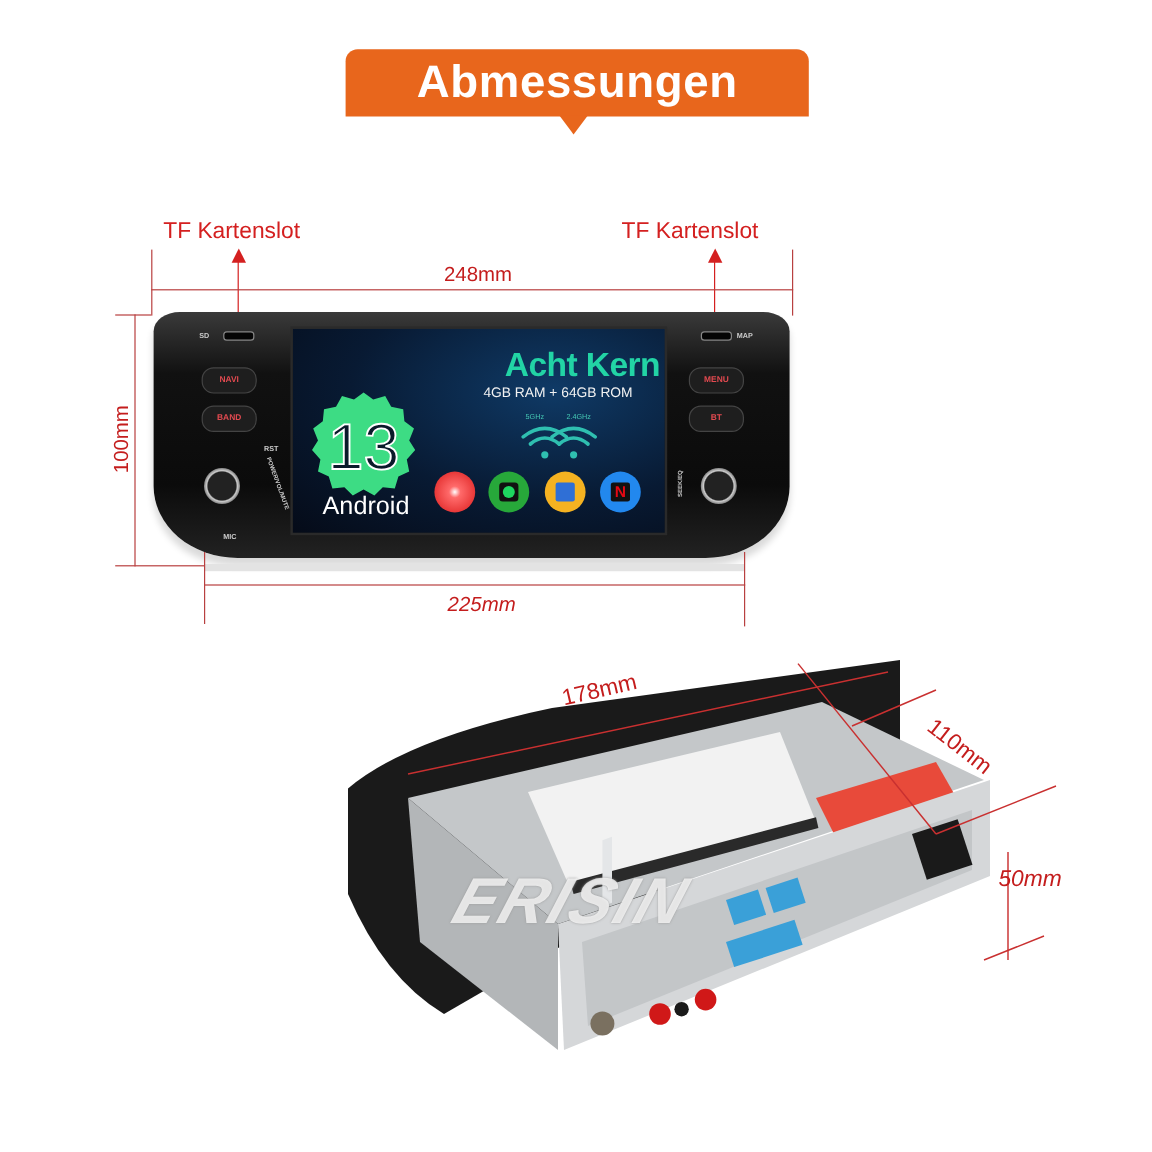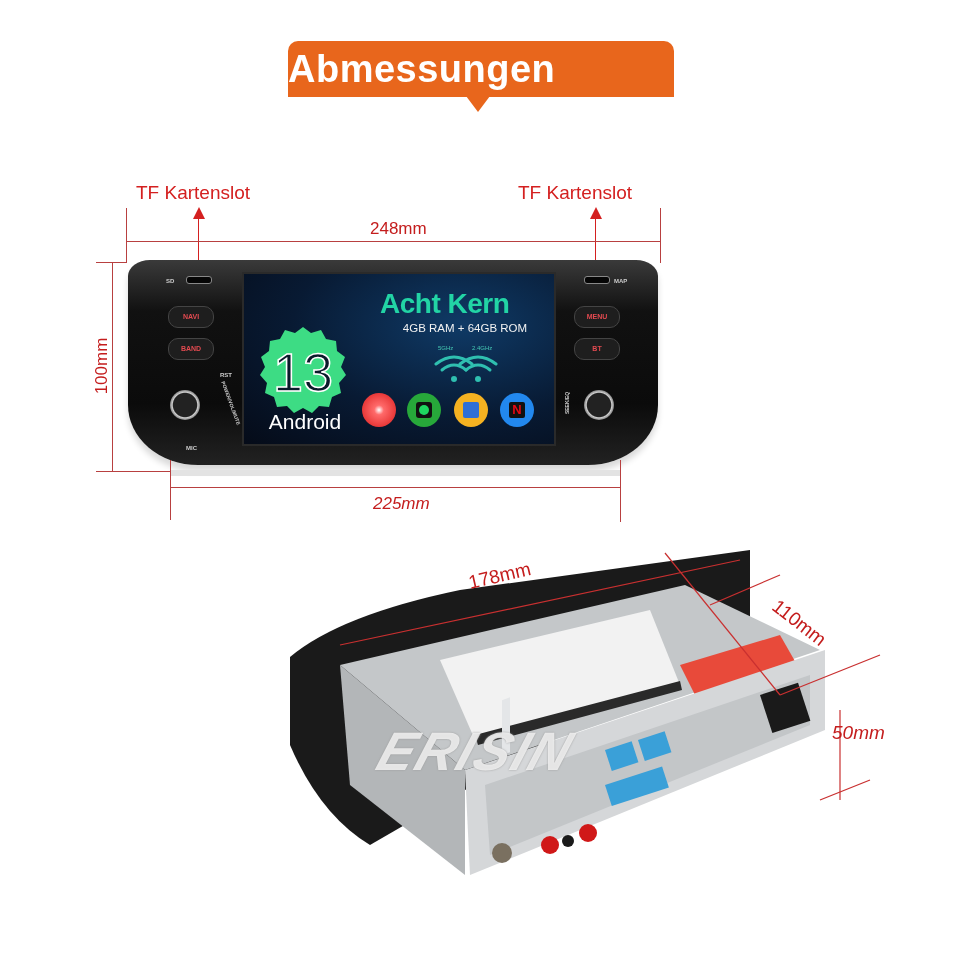--- a/index.html
+++ b/index.html
@@ -2,31 +2,31 @@
 <html><head>
 <meta charset="utf-8">
 <style>
   html, body { margin:0; padding:0; background:#ffffff; }
   body { width:960px; height:960px; position:relative; overflow:hidden; font-family:"Liberation Sans", sans-serif; }
   .abs { position:absolute; }
 
   
   .title-bubble { left:288px; top:41px; width:386px; height:56px; background:#e8661c; border-radius:10px 10px 0 0; }
   .title-bubble-tail { left:466px; top:96px; width:0; height:0; border-left:12px solid transparent; border-right:12px solid transparent; border-top:16px solid #e8661c; }
-  .title-text { left:288px; top:41px; width:386px; height:72px; line-height:56px; text-align:left; color:#fff; font-weight:bold; font-size:38px; letter-spacing:0.5px; }
+  .title-text { left:288px; top:41px; width:386px; height:72px; line-height:56px; text-align:center; color:#fff; font-weight:bold; font-size:38px; letter-spacing:0.5px; }
 
   .red-label { color:#d42020; font-size:19px; }
   .dim-text { color:#c41d1d; font-size:17px; }
   .hline { height:1px; background:#b84040; }
   .vline { width:1px; background:#b84040; }
 
   
   .bezel { left:128px; top:260px; width:530px; height:205px; background:linear-gradient(180deg,#3a3a3a 0%,#111 25%,#0b0b0b 70%,#222 100%); border-radius:22px 22px 70px 70px / 16px 16px 60px 60px; box-shadow:0 6px 6px rgba(0,0,0,0.15); }
   .screen { left:242px; top:272px; width:310px; height:170px; background:radial-gradient(ellipse at 70% 30%, #0f3a66 0%, #081a33 55%, #050b18 100%); border:2px solid #2a2a2a; }
-  .acht { left:380px; top:288px; width:170px; text-align:left; font-weight:bold; font-size:28px; color:#22d4a5; letter-spacing:-0.5px; }
+  .acht { left:380px; top:288px; width:170px; text-align:right; font-weight:bold; font-size:28px; color:#22d4a5; letter-spacing:-0.5px; }
   .ram { left:380px; top:322px; width:170px; text-align:center; font-size:11.5px; color:#f2f2f2; }
   .ghz { font-size:6px; color:#45c8b4; }
   .badge13 { left:258px; top:325px; width:90px; height:90px; }
   .android { left:255px; top:410px; width:100px; text-align:center; color:#fff; font-size:21px; }
   .app { width:34px; height:34px; border-radius:50%; top:393px; }
   .btn { width:44px; height:20px; background:#1e1e1e; border:1px solid #444; border-radius:10px; color:#e24a50; font-size:7px; font-weight:bold; text-align:center; line-height:20px; }
   .knob { width:30px; height:30px; border-radius:50%; background:radial-gradient(circle,#222 0%,#222 55%,#ccc 60%,#888 70%,#111 85%); }
   .tiny { color:#ccc; font-size:6px; font-weight:bold; }
 
   

